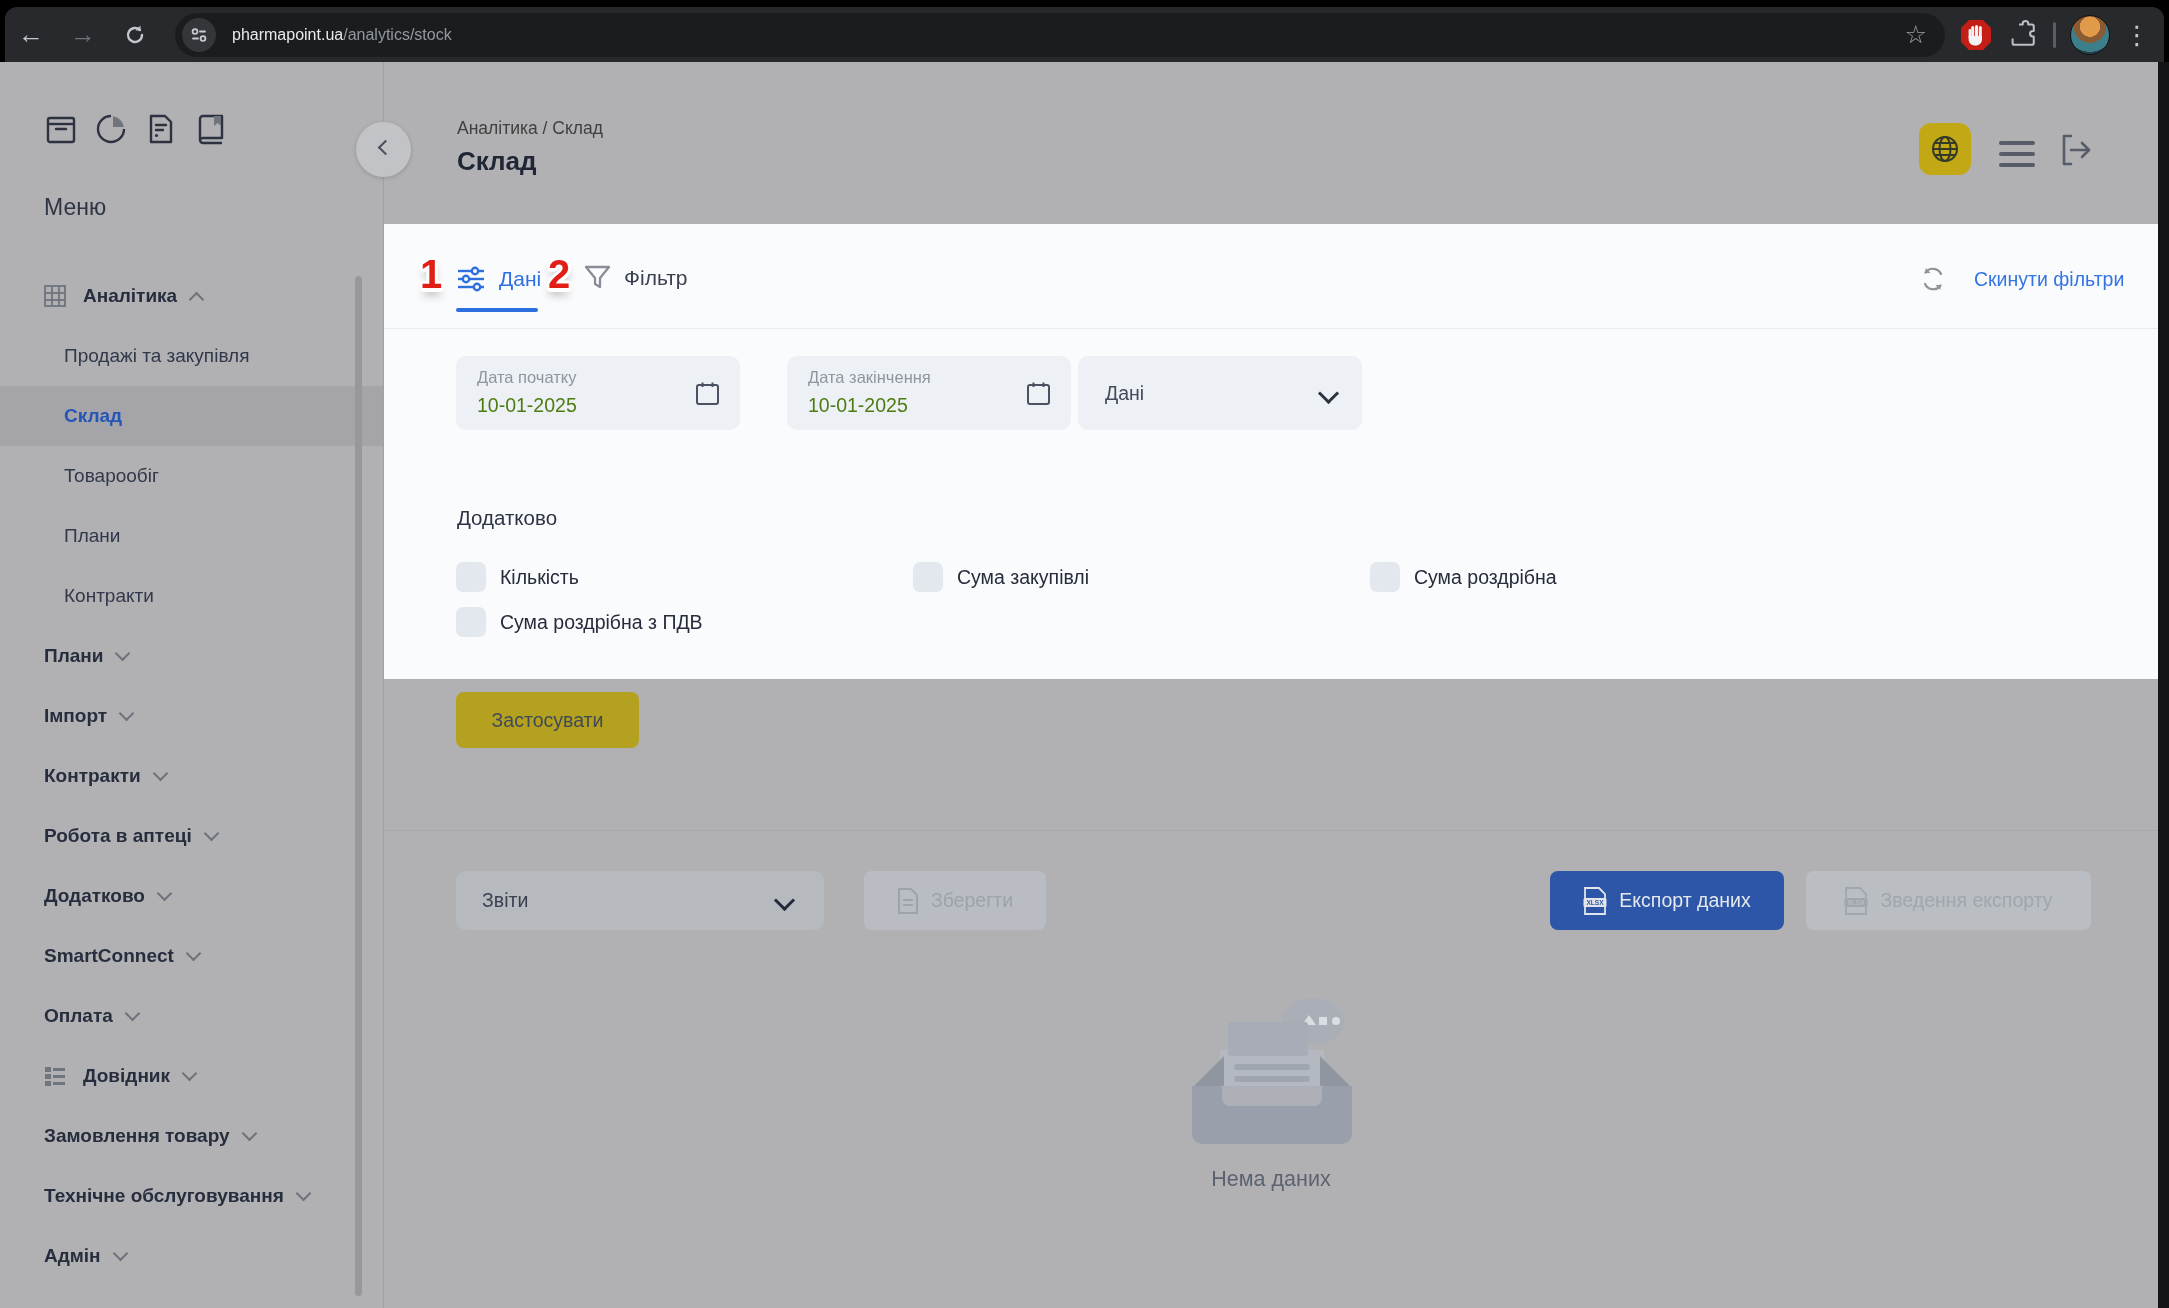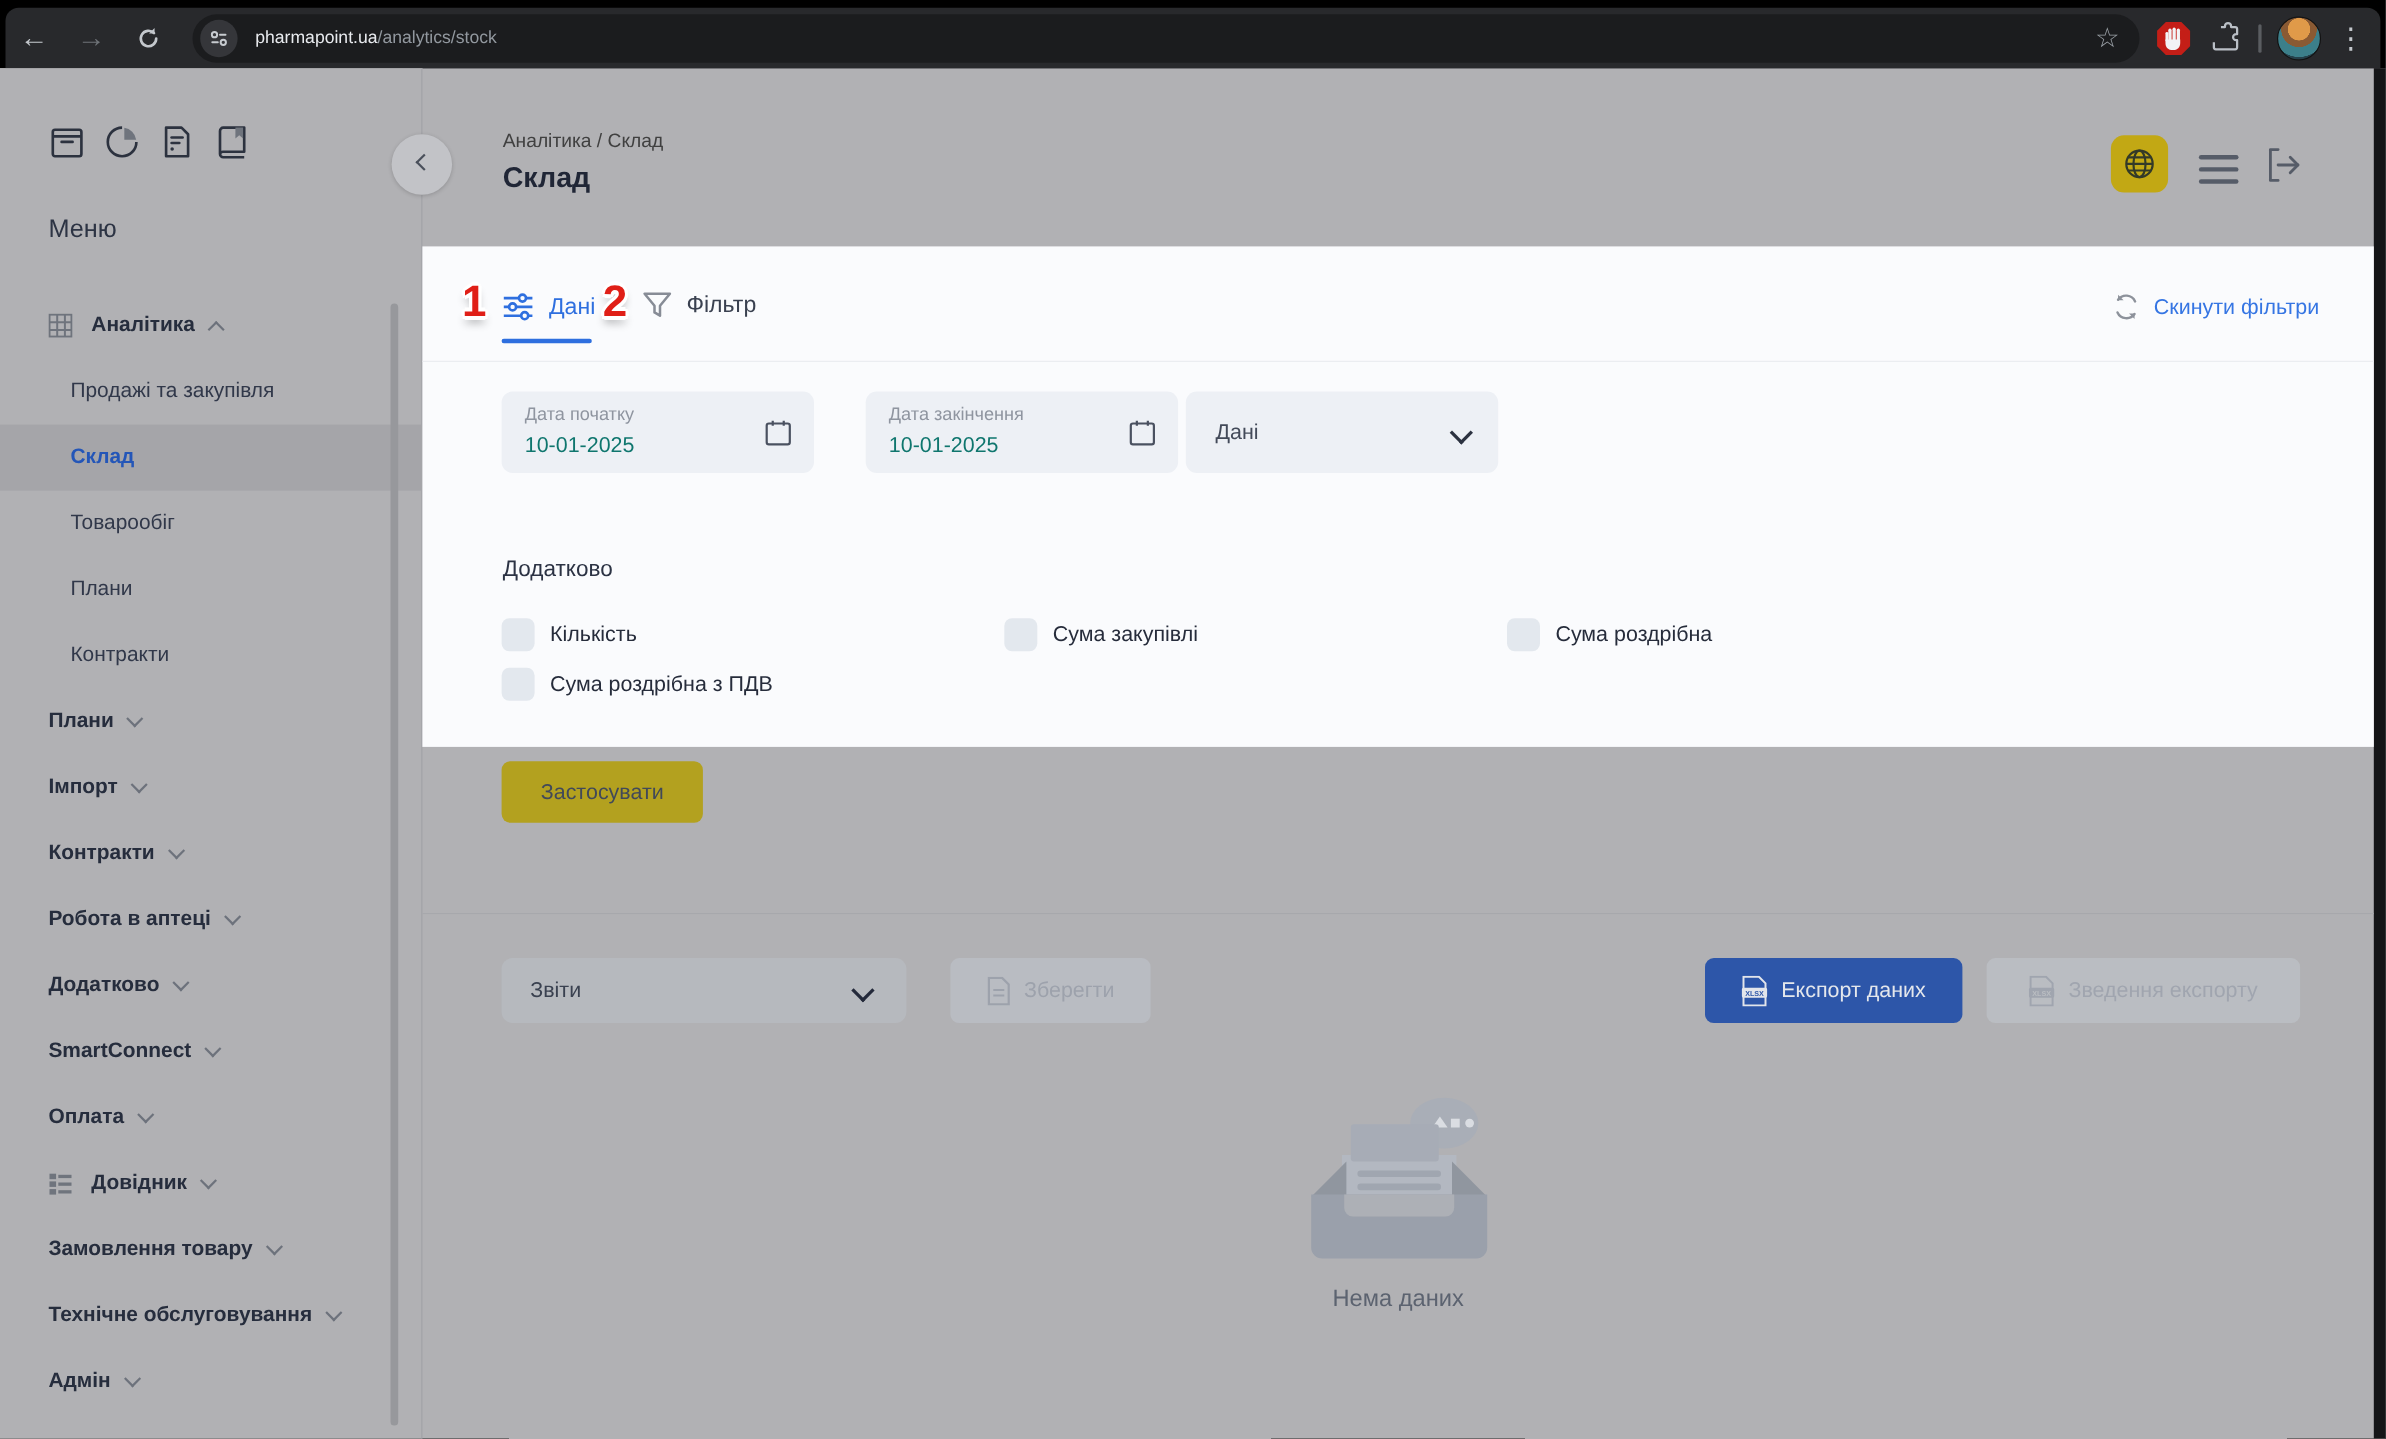--- a/index.html
+++ b/index.html
@@ -65,25 +65,25 @@
   .badge{position:absolute;top:30px;font-size:40px;font-weight:700;color:#e01f17;line-height:1;
          text-shadow:-3px 0 0 #fff,3px 0 0 #fff,0 -3px 0 #fff,0 4px 0 #fff,-2px -2px 0 #fff,
                      2px -2px 0 #fff,-2px 3px 0 #fff,2px 3px 0 #fff,0 7px 8px rgba(0,0,0,.3);}
   .badge.b1{left:36px;}
   .badge.b2{left:164px;}
   .tab-data{position:absolute;left:72px;top:40px;display:flex;align-items:center;gap:13px;}
   .tab-data .t{font-size:21px;font-weight:500;color:#2e6fdf;}
   .tab-underline{position:absolute;left:72px;top:84px;width:82px;height:4px;border-radius:2px;background:#2e6fdf;}
   .tab-filter{position:absolute;left:200px;top:40px;display:flex;align-items:center;gap:13px;}
   .tab-filter .t{font-size:21px;font-weight:500;color:#3a4150;}
-  .reset-filters{position:absolute;left:1536px;top:42px;display:flex;align-items:center;gap:12px;}
+  .reset-filters{position:absolute;left:1536px;top:42px;display:flex;align-items:center;gap:28px;}
   .reset-filters .t{font-size:19.5px;color:#3575e3;}
   .field{position:absolute;top:132px;width:284px;height:74px;border-radius:10px;background:#edf0f5;}
   .field .flabel{position:absolute;left:21px;top:12px;font-size:16.5px;color:#8f95a0;}
-  .field .fvalue{position:absolute;left:21px;top:38px;font-size:19.5px;color:#0f766e;}
+  .field .fvalue{position:absolute;left:21px;top:38px;font-size:19.5px;color:#4d7c0f;}
   .field .cal{position:absolute;right:19px;top:24px;}
   .f1{left:72px;} .f2{left:403px;}
   .select-field{position:absolute;left:694px;top:132px;width:284px;height:74px;border-radius:10px;
                 background:#edf0f5;display:flex;align-items:center;}
   .select-field .fvalue{margin-left:27px;font-size:19.5px;color:#434a59;}
   .sel-chev{position:absolute;right:26px;top:30px;width:12px;height:12px;border-right:3px solid #2c3240;
             border-bottom:3px solid #2c3240;transform:rotate(45deg);}
   .additional{position:absolute;left:73px;top:282px;font-size:20.5px;font-weight:500;color:#2c3344;}
   .cbgrid{position:absolute;left:72px;top:338px;display:grid;grid-template-columns:457px 457px 457px;
           row-gap:15px;}

